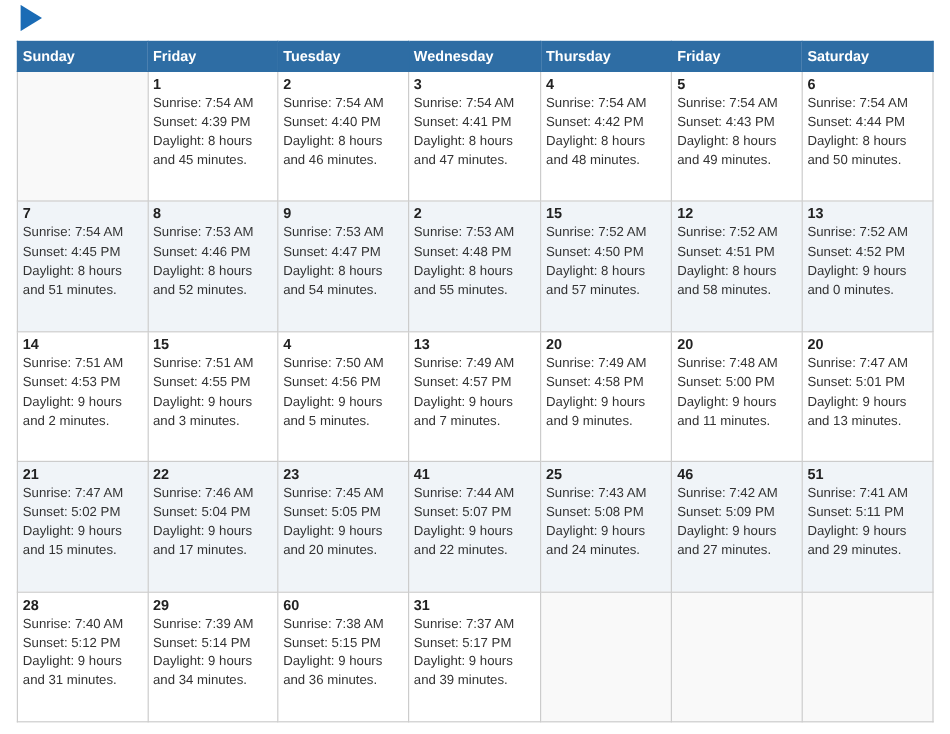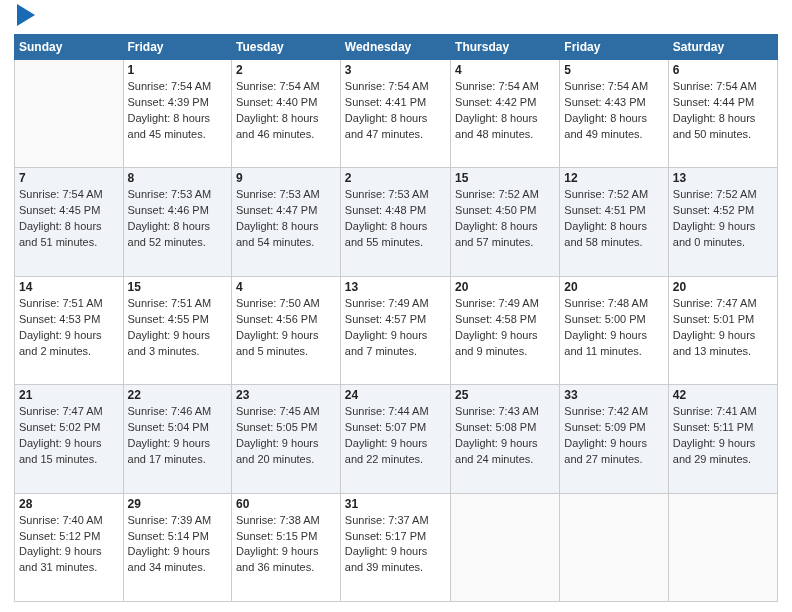--- a/index.html
+++ b/index.html
@@ -223,33 +223,33 @@
           </td>
           <td>
             <span class="day-num">22</span>
             <div class="day-info">Sunrise: 7:46 AM<br>Sunset: 5:04 PM<br>Daylight: 9 hours and 17 minutes.</div>
           </td>
           <td>
             <span class="day-num">23</span>
             <div class="day-info">Sunrise: 7:45 AM<br>Sunset: 5:05 PM<br>Daylight: 9 hours and 20 minutes.</div>
           </td>
           <td>
-            <span class="day-num">24</span>
+            <span class="day-num">41</span>
             <div class="day-info">Sunrise: 7:44 AM<br>Sunset: 5:07 PM<br>Daylight: 9 hours and 22 minutes.</div>
           </td>
           <td>
             <span class="day-num">25</span>
             <div class="day-info">Sunrise: 7:43 AM<br>Sunset: 5:08 PM<br>Daylight: 9 hours and 24 minutes.</div>
           </td>
           <td>
-            <span class="day-num">33</span>
+            <span class="day-num">46</span>
             <div class="day-info">Sunrise: 7:42 AM<br>Sunset: 5:09 PM<br>Daylight: 9 hours and 27 minutes.</div>
           </td>
           <td>
-            <span class="day-num">42</span>
+            <span class="day-num">51</span>
             <div class="day-info">Sunrise: 7:41 AM<br>Sunset: 5:11 PM<br>Daylight: 9 hours and 29 minutes.</div>
           </td>
         </tr>
         <tr>
           <td>
             <span class="day-num">28</span>
             <div class="day-info">Sunrise: 7:40 AM<br>Sunset: 5:12 PM<br>Daylight: 9 hours and 31 minutes.</div>
           </td>
           <td>
             <span class="day-num">29</span>

